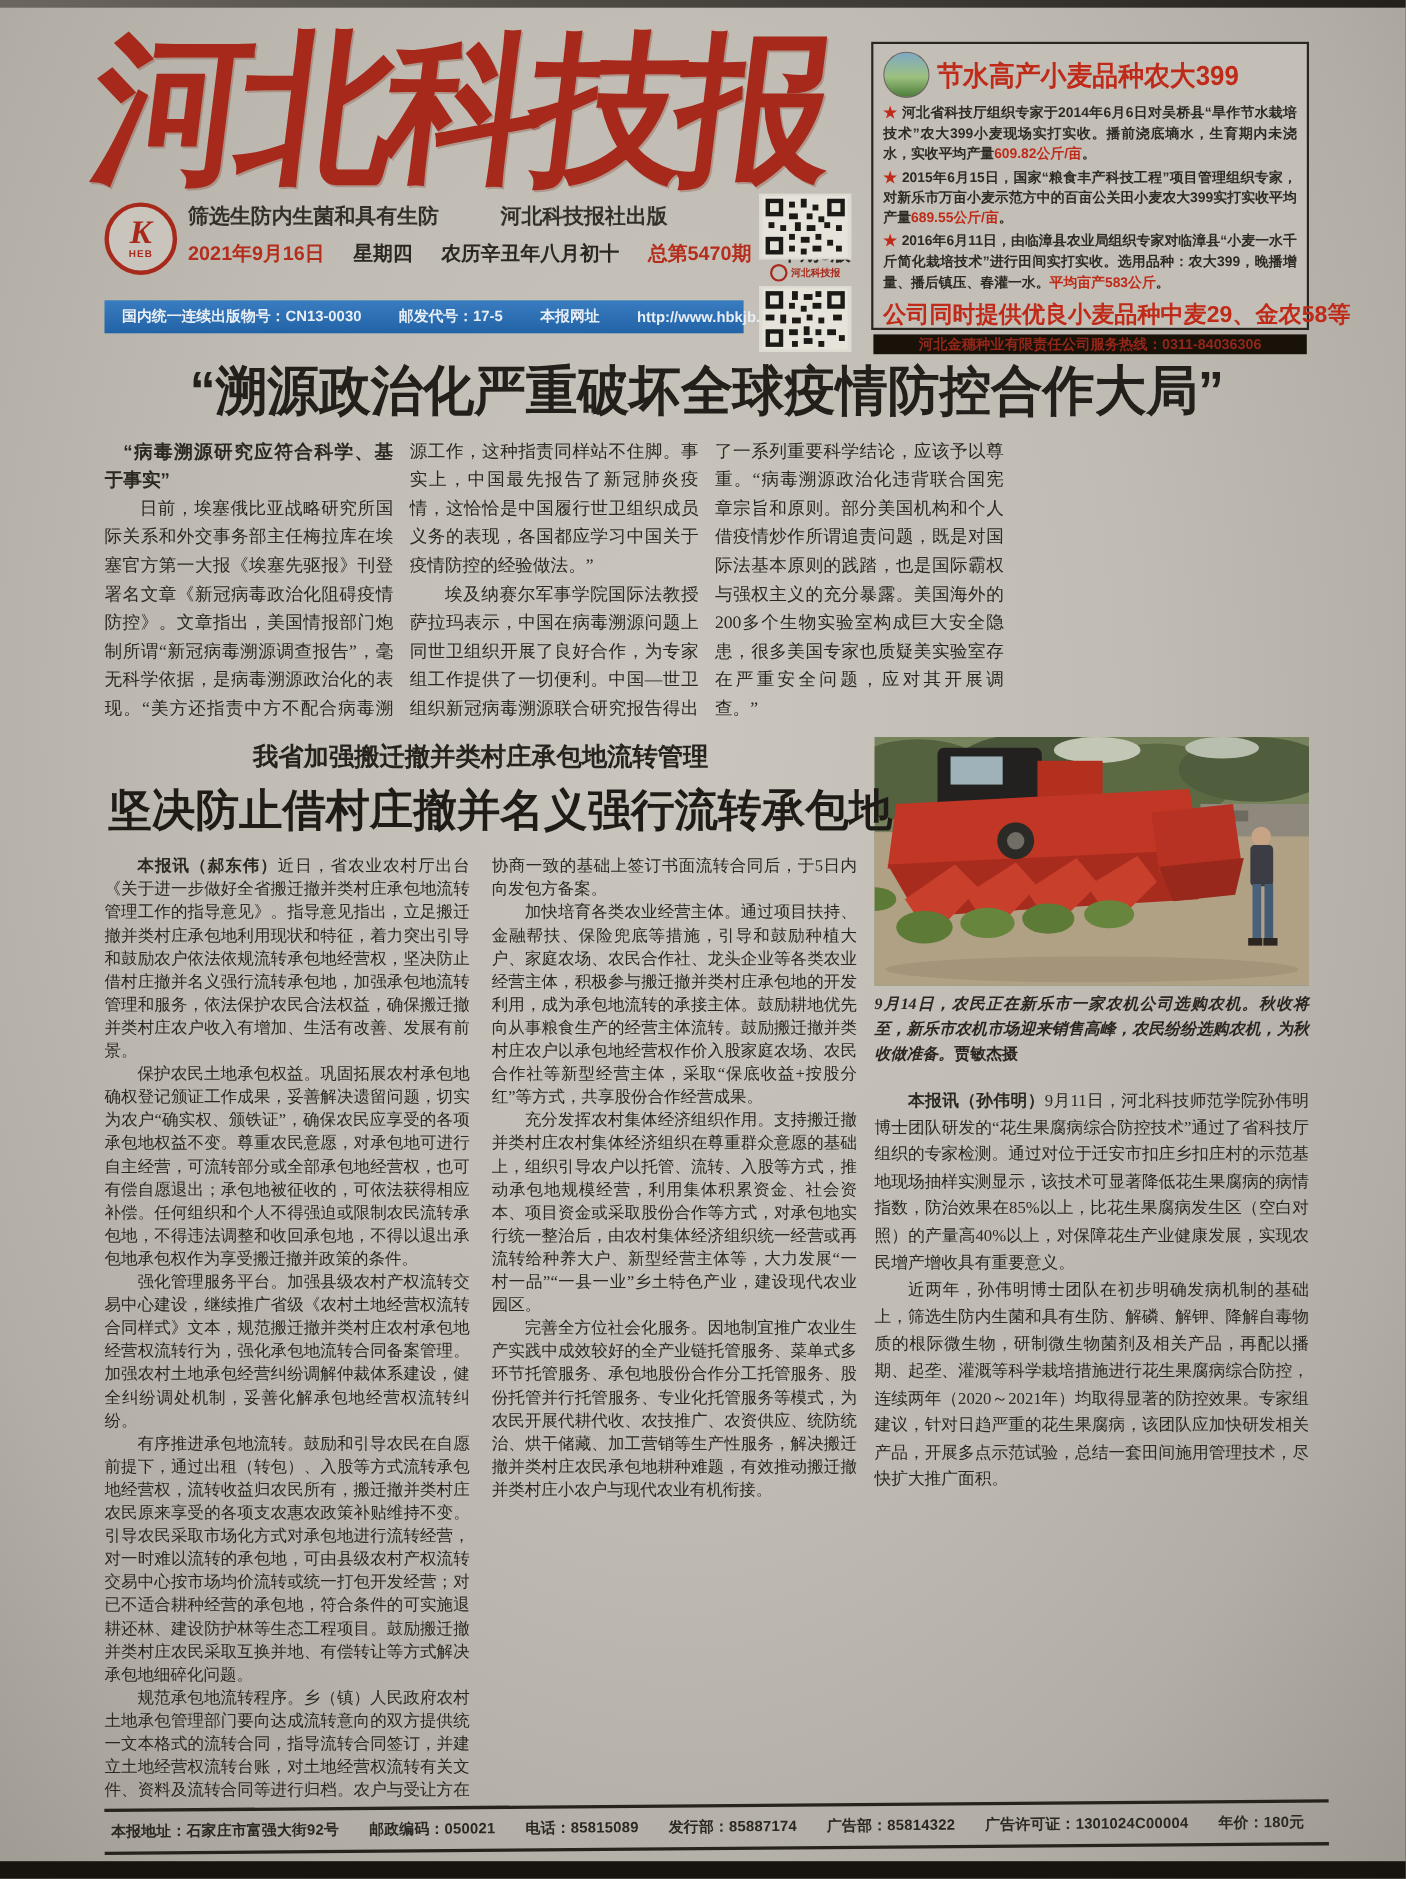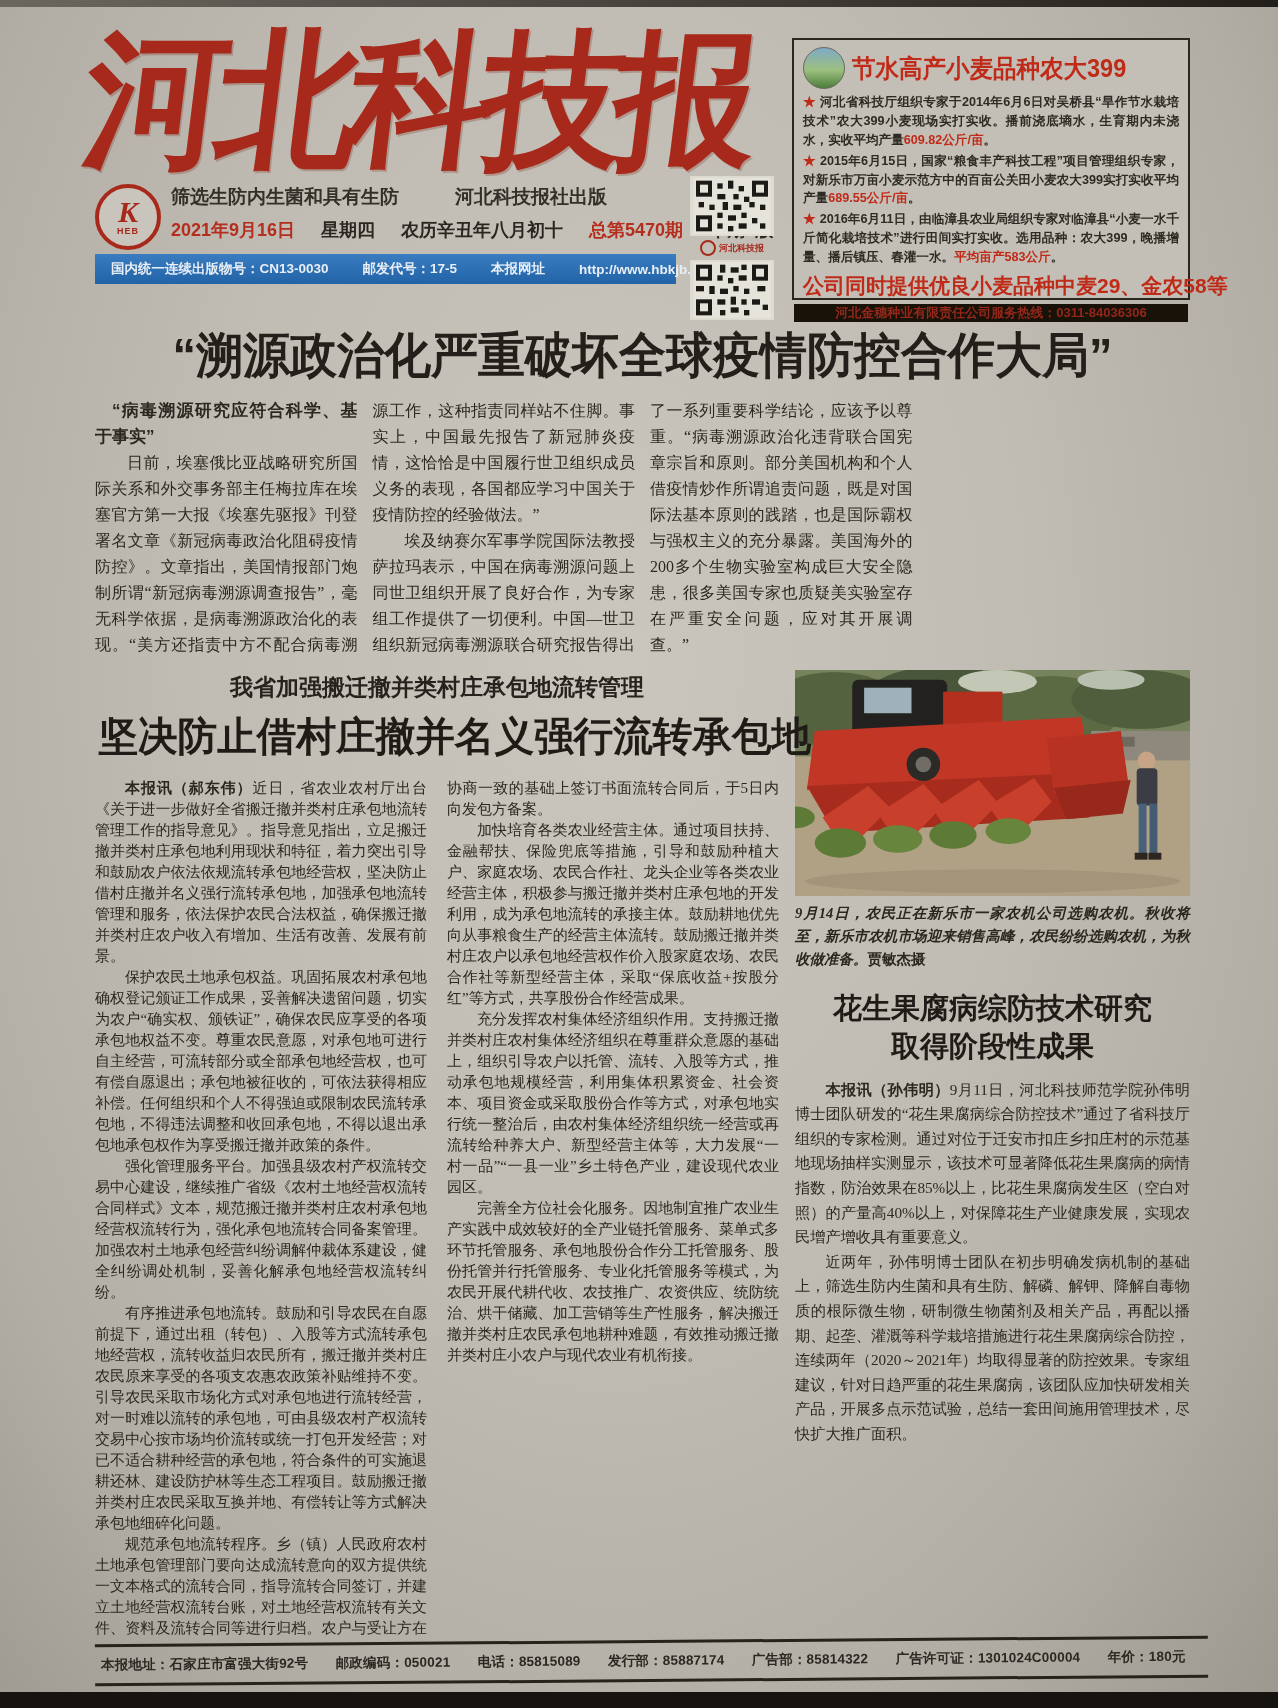--- a/index.html
+++ b/index.html
@@ -38,21 +38,21 @@
     display:flex;flex-direction:column;align-items:center;justify-content:center;
     flex:0 0 auto;margin-right:10px;
   }
   .brand-logo .k{font-family:"Liberation Serif",serif;font-weight:bold;font-style:italic;font-size:30px;line-height:28px;color:#a7291b;}
   .brand-logo .heb{font-size:9px;font-weight:bold;color:#a7291b;letter-spacing:1px;}
   .pub-lines{flex:1 1 auto;}
   .org-line{font-size:19px;font-weight:bold;color:#33302a;display:flex;gap:56px;white-space:nowrap;}
   .date-line{margin-top:8px;font-size:18px;font-weight:bold;white-space:nowrap;display:flex;gap:26px;align-items:baseline;}
   .red-txt{color:#b52d1d;}
   .blue-bar{
-    margin-top:4px;width:calc(100% - 102px);height:30px;
+    margin-top:23px;width:calc(100% - 102px);height:30px;
     background:linear-gradient(180deg,#3a7cc0,#2263a8);
     color:#e8eef5;font-size:13.5px;font-weight:bold;
     display:flex;align-items:center;gap:34px;padding:0 16px;box-sizing:border-box;
     white-space:nowrap;
   }
   .qr-col{
     position:absolute;right:0;top:150px;width:92px;
     display:flex;flex-direction:column;align-items:center;gap:4px;
   }
   .qr{width:84px;height:60px;background:#dedbd2;padding:2px;box-sizing:border-box;}
@@ -355,24 +355,20 @@
                 <rect x="358" y="186" width="13" height="7" fill="#2c2520"></rect>
               <ellipse cx="200" cy="215" rx="190" ry="12" fill="#a3947a"></ellipse>
             </svg>
           </div>
           <figcaption class="photo-caption">
             <span>9月14日，农民正在新乐市一家农机公司选购农机。秋收将至，新乐市农机市场迎来销售高峰，农民纷纷选购农机，为秋收做准备。</span><span class="credit">贾敏杰摄</span>
           </figcaption>
         </figure>
 
         <section class="art3">
-          <h2 class="art3-headline">
-            <span>花生果腐病综防技术研究</span><br>
-            <span>取得阶段性成果</span>
-          </h2>
           <div class="art3-body">
             <p><span class="byline-strong">本报讯（孙伟明）</span><span>9月11日，河北科技师范学院孙伟明博士团队研发的“花生果腐病综合防控技术”通过了省科技厅组织的专家检测。通过对位于迁安市扣庄乡扣庄村的示范基地现场抽样实测显示，该技术可显著降低花生果腐病的病情指数，防治效果在85%以上，比花生果腐病发生区（空白对照）的产量高40%以上，对保障花生产业健康发展，实现农民增产增收具有重要意义。</span></p>
             <p>近两年，孙伟明博士团队在初步明确发病机制的基础上，筛选生防内生菌和具有生防、解磷、解钾、降解自毒物质的根际微生物，研制微生物菌剂及相关产品，再配以播期、起垄、灌溉等科学栽培措施进行花生果腐病综合防控，连续两年（2020～2021年）均取得显著的防控效果。专家组建议，针对日趋严重的花生果腐病，该团队应加快研发相关产品，开展多点示范试验，总结一套田间施用管理技术，尽快扩大推广面积。</p>
           </div>
         </section>
       </aside>
     </div>
   </div>
 
   <footer class="bottom-bar">

